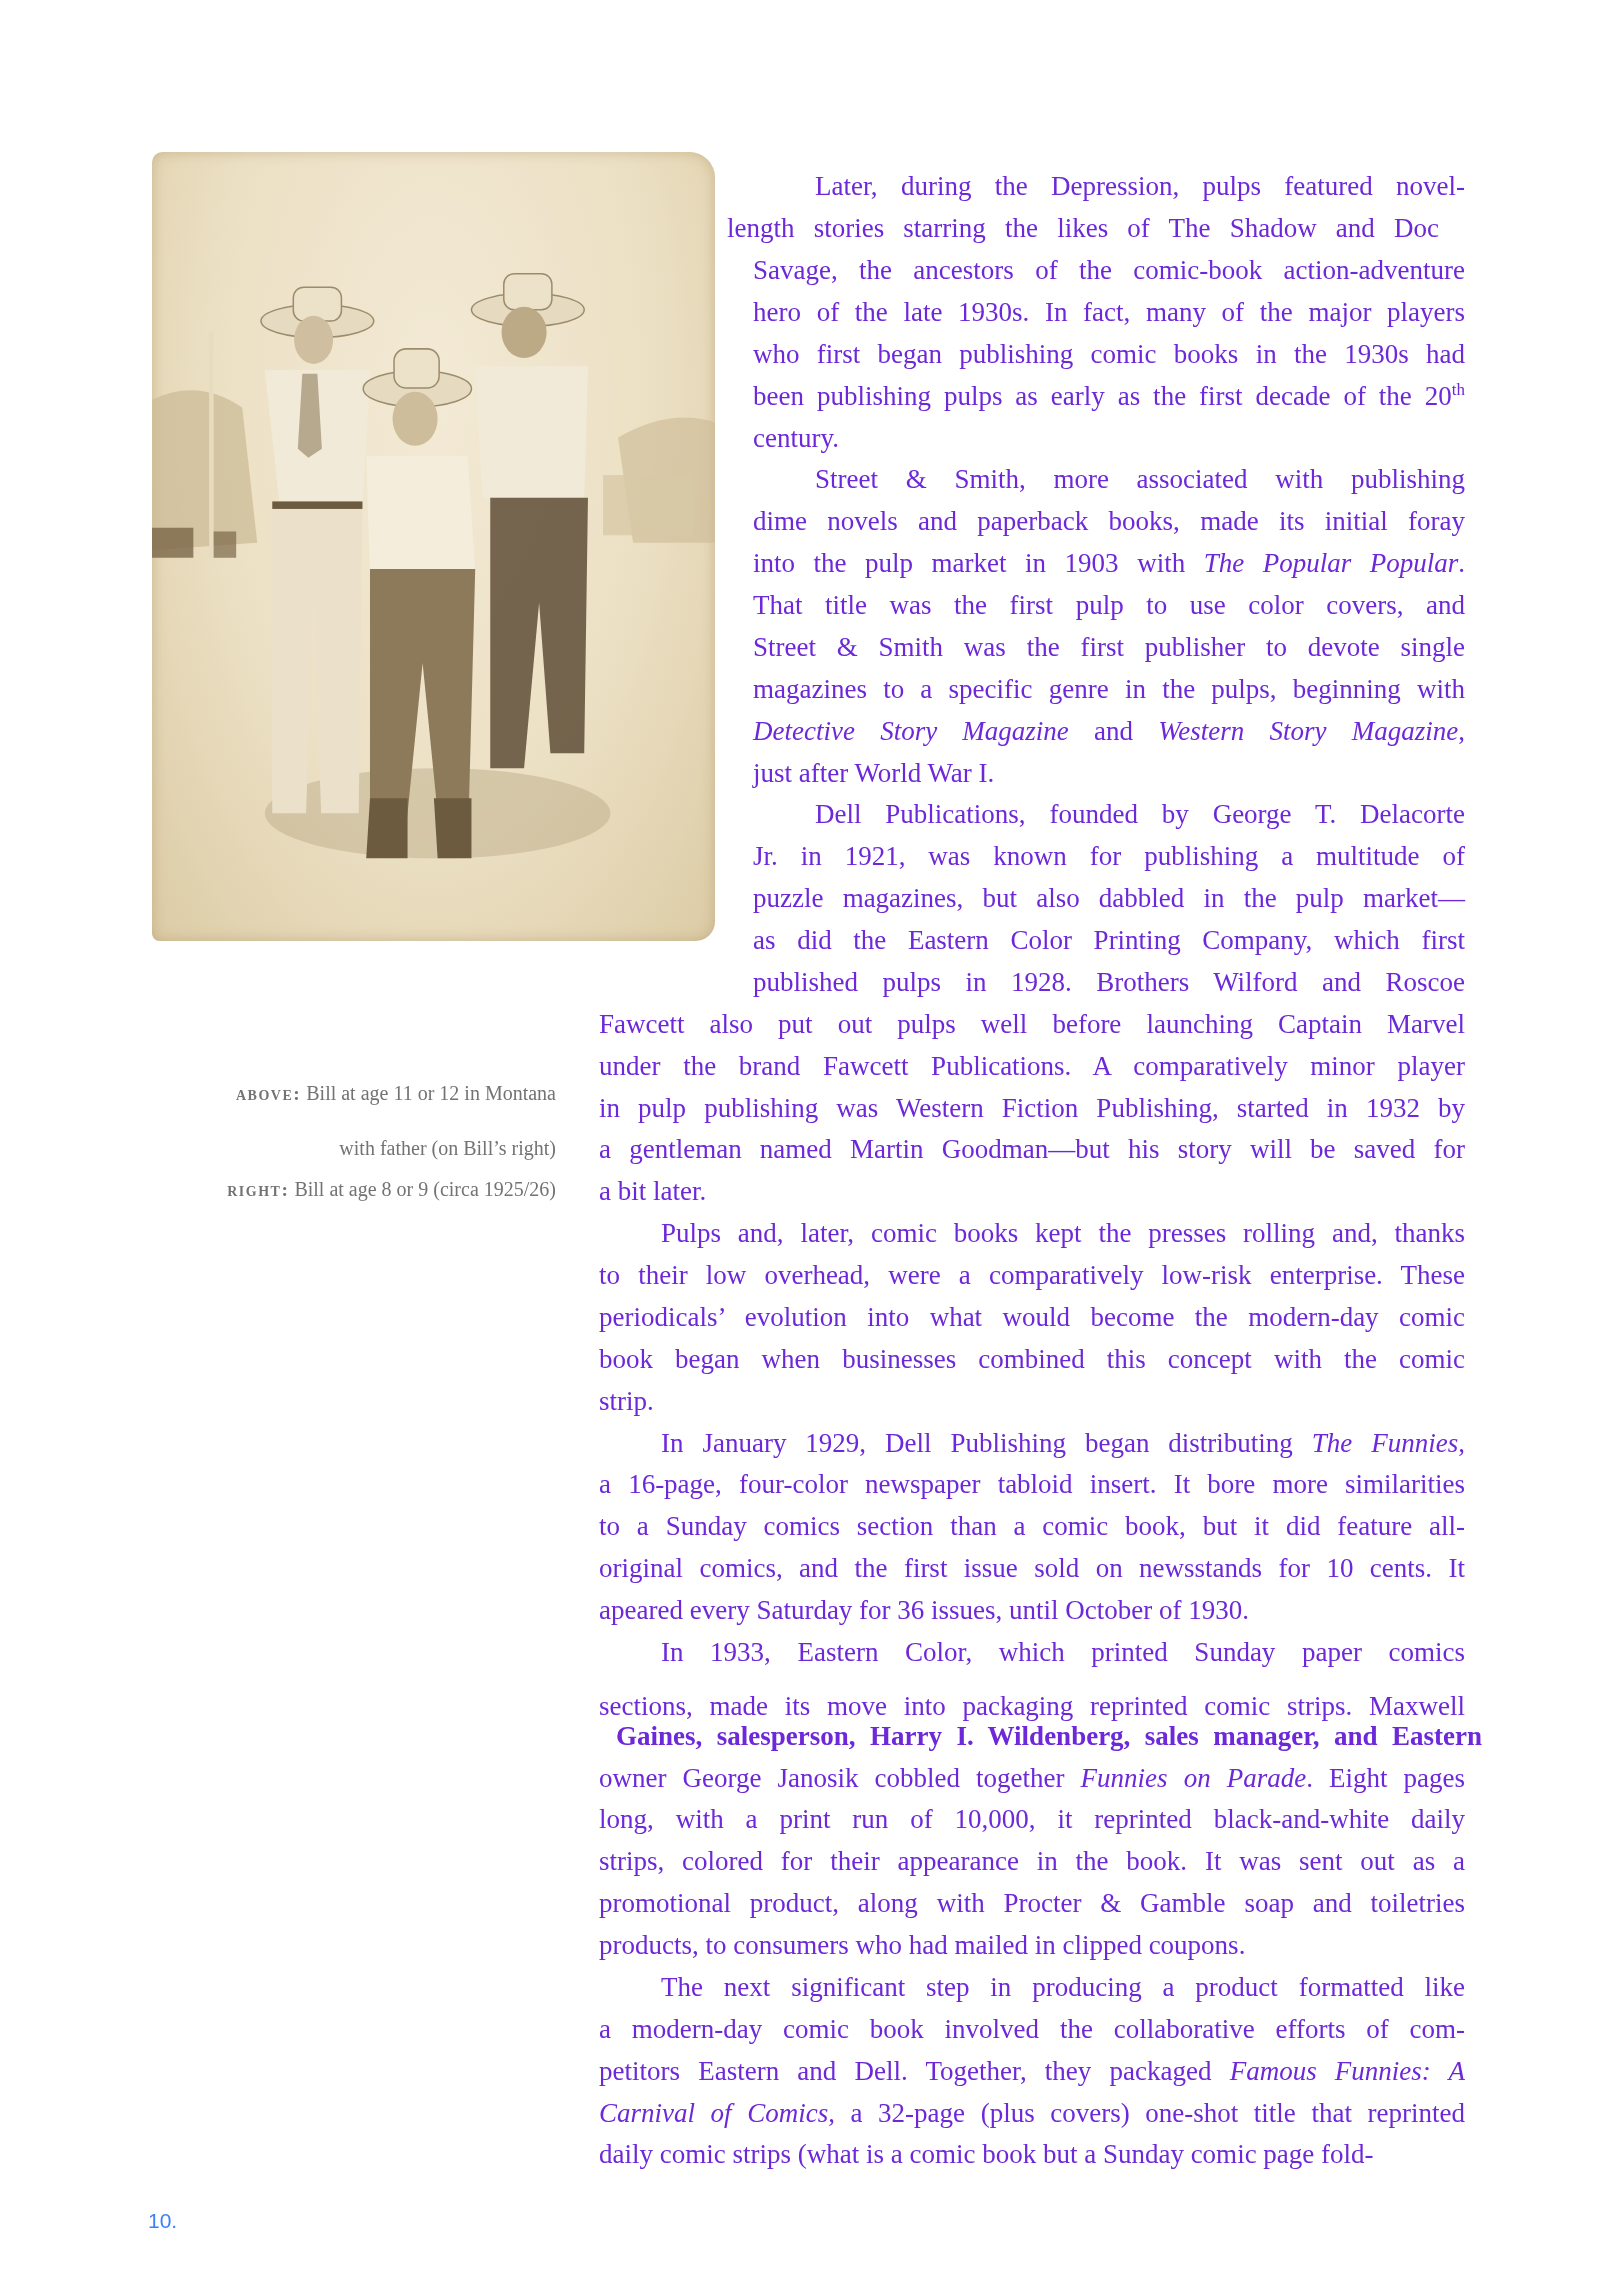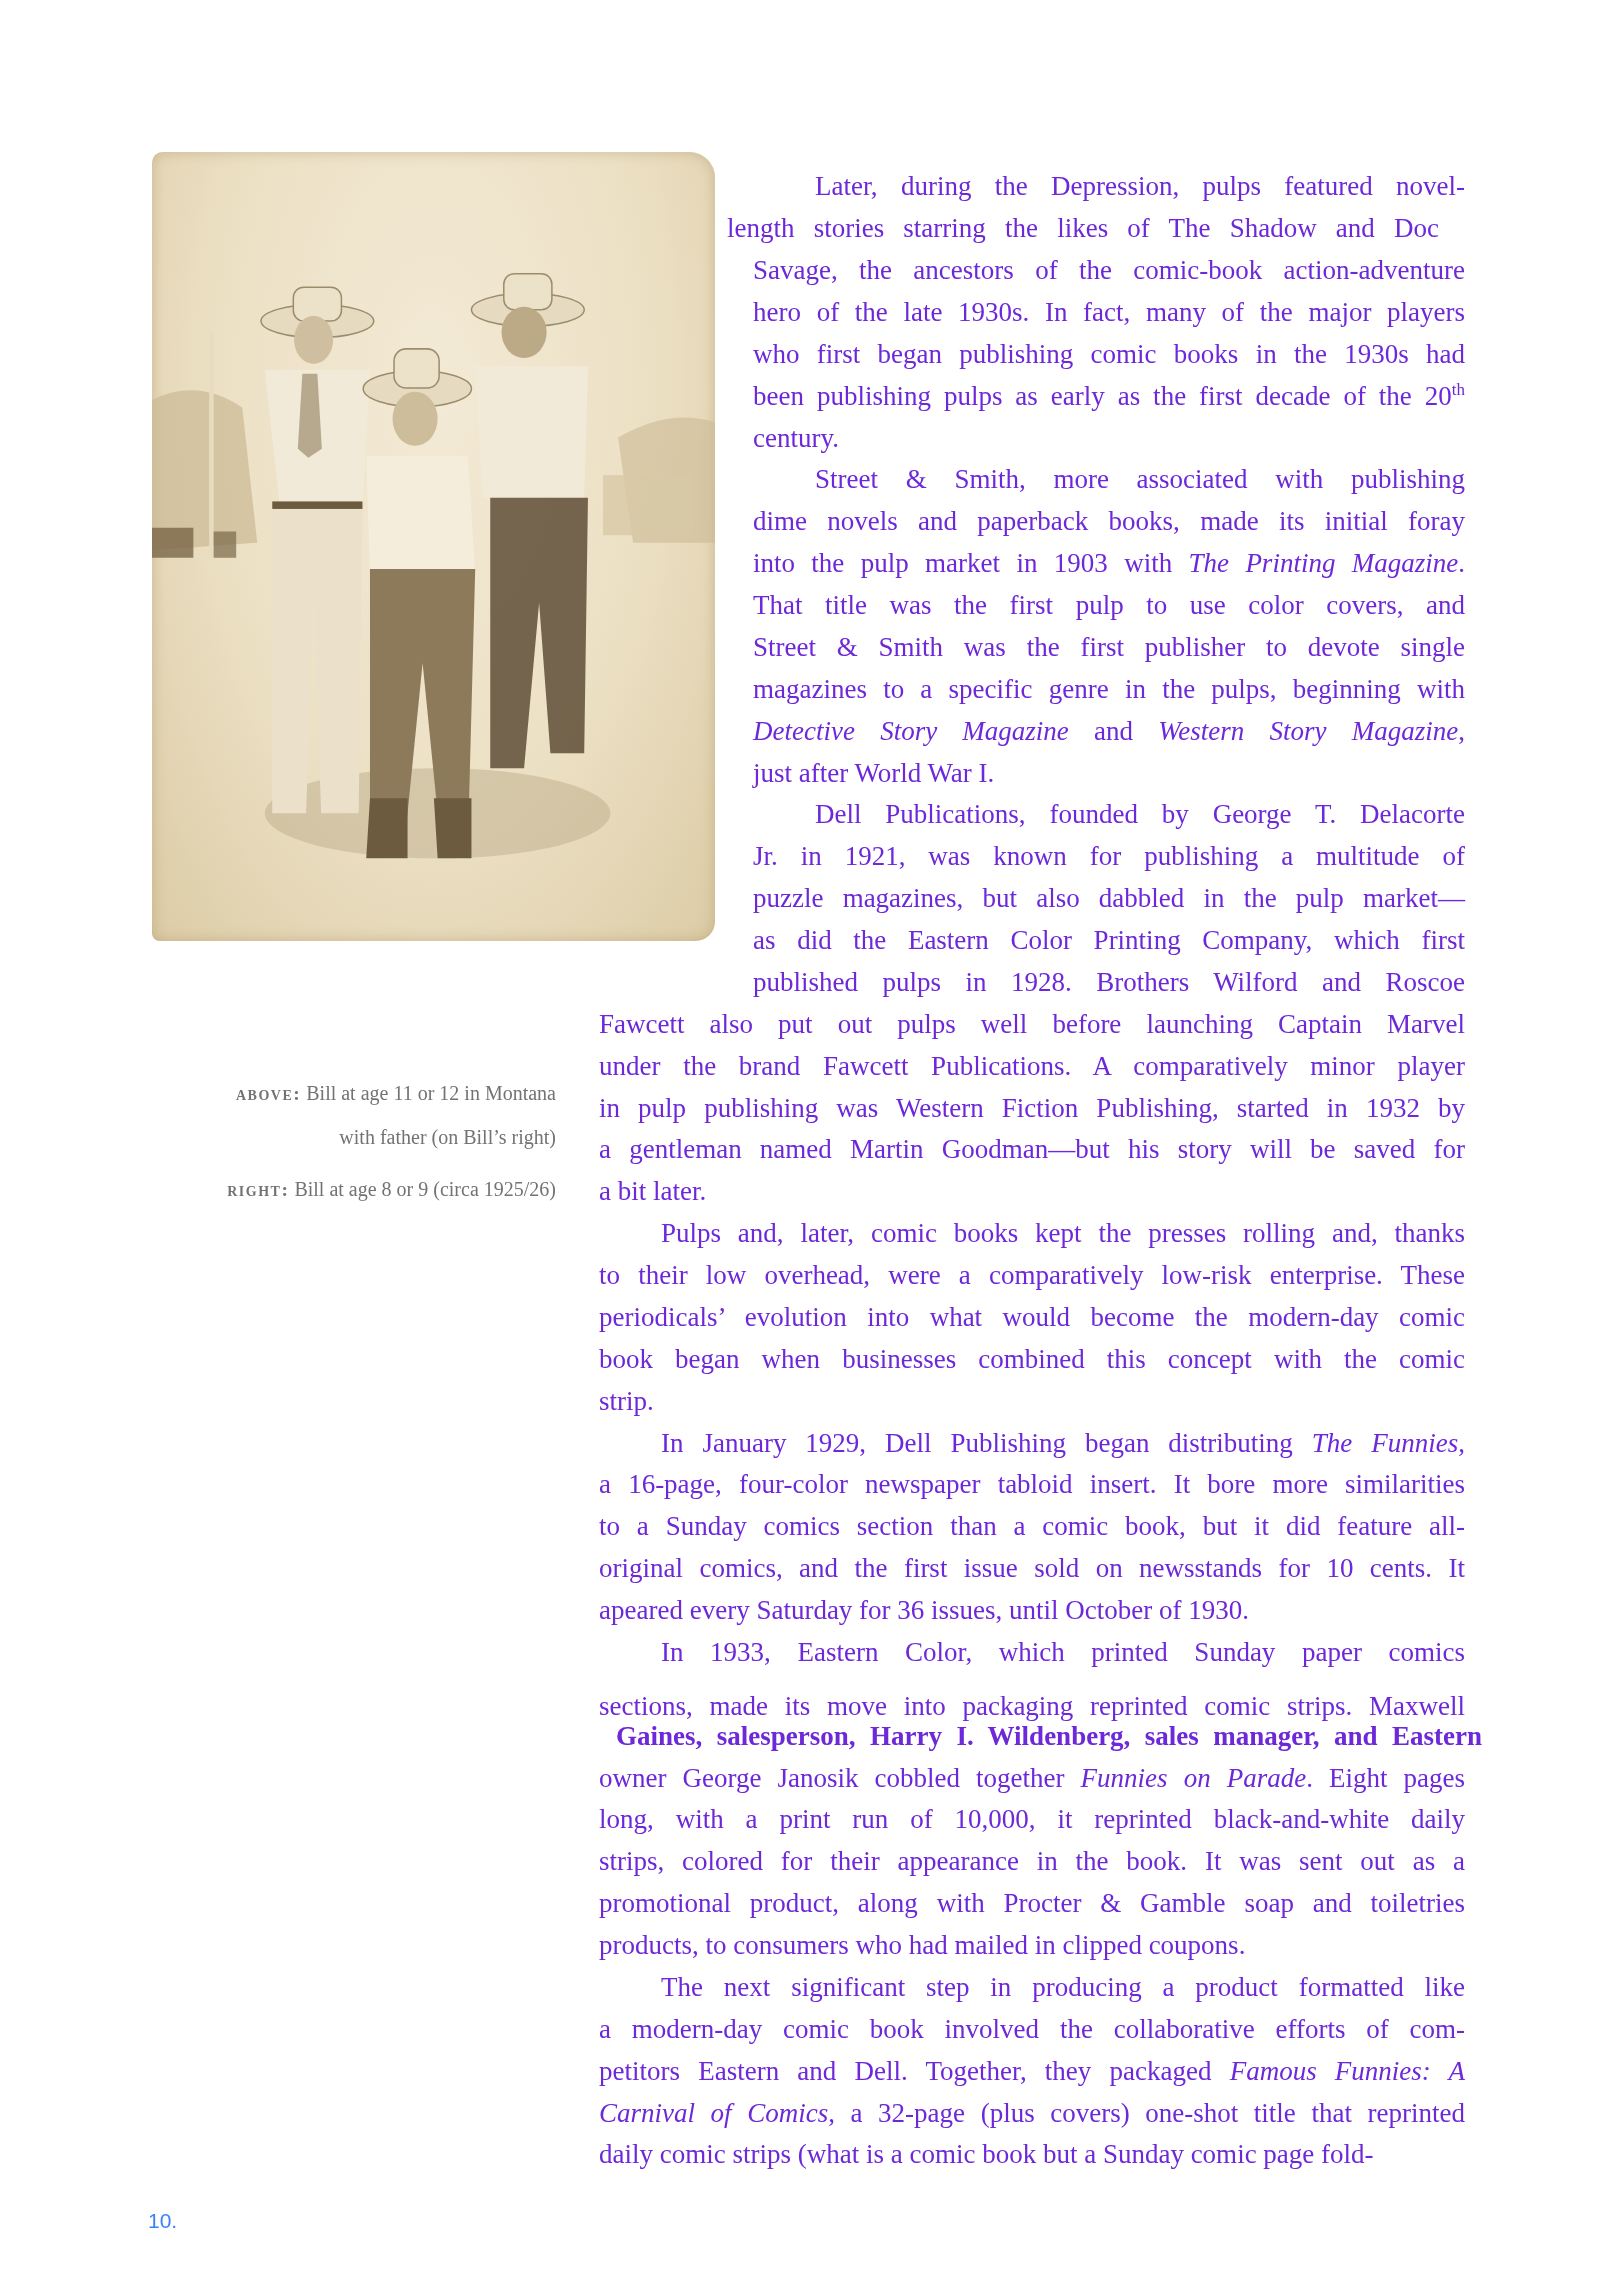--- a/index.html
+++ b/index.html
@@ -58,37 +58,37 @@
     <rect x="322" y="262" width="60" height="52" rx="16" fill="#ece2c9" stroke="#9d8c6c" stroke-width="2"></rect>
     <ellipse cx="350" cy="355" rx="30" ry="36" fill="#cdbd9b"></ellipse>
     <path d="M285 405 L420 405 L430 560 L290 560 Z" fill="#f4eddc"></path>
     <path d="M290 555 L430 555 L420 930 L385 930 L360 680 L335 930 L290 930 Z" fill="#8c7a5b"></path>
     <path d="M290 860 h50 v80 h-55z M375 860 h50 v80 h-45z" fill="#6d5b40"></path>
   </svg>
 </div>
 
 <div class="caption" style="top:1080px;">
   <div><span class="lbl">above:</span> <span>Bill at age 11 or 12 in Montana</span></div>
-  <div style="margin-top:17px;font-family:Liberation Serif, serif;"><span>with father (on Bill’s right)</span></div>
+  <div style="margin-top:28px;font-family:Liberation Serif, serif;"><span>with father (on Bill’s right)</span></div>
 </div>
 <div class="caption" style="top:1147px;margin-top:29px;">
   <div><span class="lbl">right:</span> <span>Bill at age 8 or 9 (circa 1925/26)</span></div>
 </div>
 
 <div id="body-text">
     <div class="line" style="left: 815px; width: 650px; top: 171px;"><span>Later, during the Depression, pulps featured novel-</span></div>
     <div class="line" style="left: 727px; width: 712px; top: 213px;"><span>length stories starring the likes of The Shadow and Doc</span></div>
     <div class="line" style="left: 753px; width: 712px; top: 255px;"><span>Savage, the ancestors of the  comic-book action-adventure</span></div>
     <div class="line" style="left: 753px; width: 712px; top: 297px;"><span>hero of the late 1930s. In fact, many of the major players</span></div>
     <div class="line" style="left: 753px; width: 712px; top: 339px;"><span>who first began publishing comic books in the 1930s had</span></div>
     <div class="line" style="left: 753px; width: 712px; top: 381px;"><span>been publishing pulps as early as the first decade of the 20</span><sup>th</sup></div>
     <div class="line last" style="left: 753px; width: 712px; top: 423px;"><span>century.</span></div>
     <div class="line" style="left: 815px; width: 650px; top: 464px;"><span>Street &amp; Smith, more associated with publishing</span></div>
     <div class="line" style="left: 753px; width: 712px; top: 506px;"><span>dime novels and paperback books, made its initial foray</span></div>
-    <div class="line" style="left: 753px; width: 712px; top: 548px;"><span>into the pulp market in 1903 with </span><i>The Printing Magazine</i><span>.</span></div>
+    <div class="line" style="left: 753px; width: 712px; top: 548px;"><span>into the pulp market in 1903 with </span><i>The Popular Popular</i><span>.</span></div>
     <div class="line" style="left: 753px; width: 712px; top: 590px;"><span>That title was the first pulp to use color covers, and</span></div>
     <div class="line" style="left: 753px; width: 712px; top: 632px;"><span>Street &amp; Smith was the first publisher to devote single</span></div>
     <div class="line" style="left: 753px; width: 712px; top: 674px;"><span>magazines to a specific genre in the pulps, beginning with</span></div>
     <div class="line" style="left: 753px; width: 712px; top: 716px;"><i>Detective Story Magazine</i><span> and </span><i>Western Story Magazine</i><span>,</span></div>
     <div class="line last" style="left: 753px; width: 712px; top: 758px;"><span>just after World War I.</span></div>
     <div class="line" style="left: 815px; width: 650px; top: 799px;"><span>Dell Publications, founded by George T. Delacorte</span></div>
     <div class="line" style="left: 753px; width: 712px; top: 841px;"><span>Jr. in 1921, was known for publishing a multitude of</span></div>
     <div class="line" style="left: 753px; width: 712px; top: 883px;"><span>puzzle magazines, but also dabbled in the pulp market—</span></div>
     <div class="line" style="left: 753px; width: 712px; top: 925px;"><span>as did the Eastern Color Printing Company, which first</span></div>
     <div class="line" style="left: 753px; width: 712px; top: 967px;"><span>published pulps in 1928. Brothers Wilford and Roscoe</span></div>

